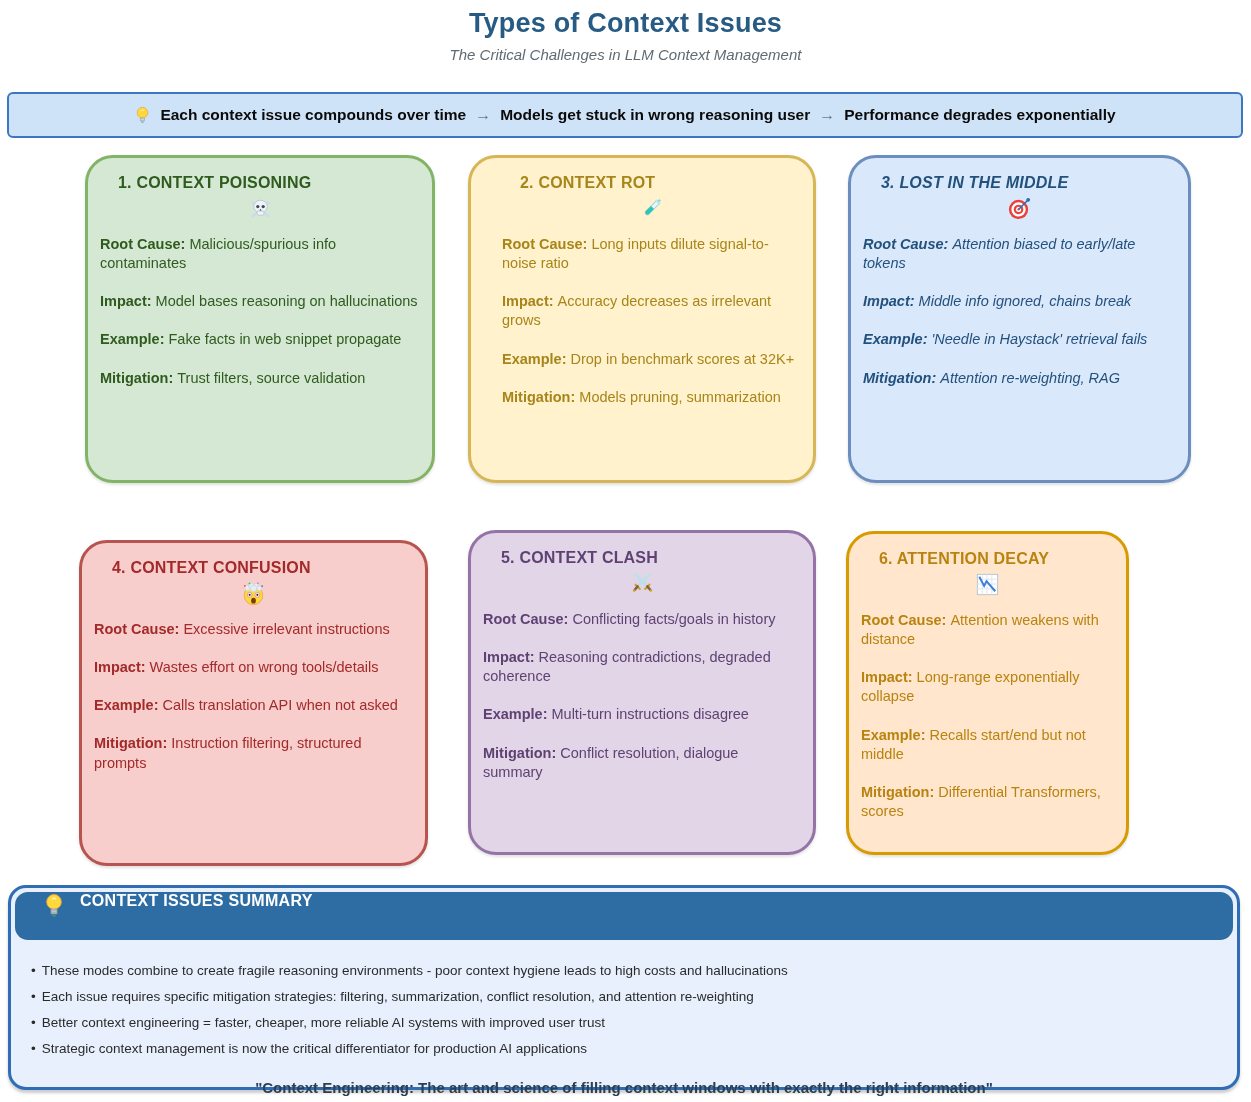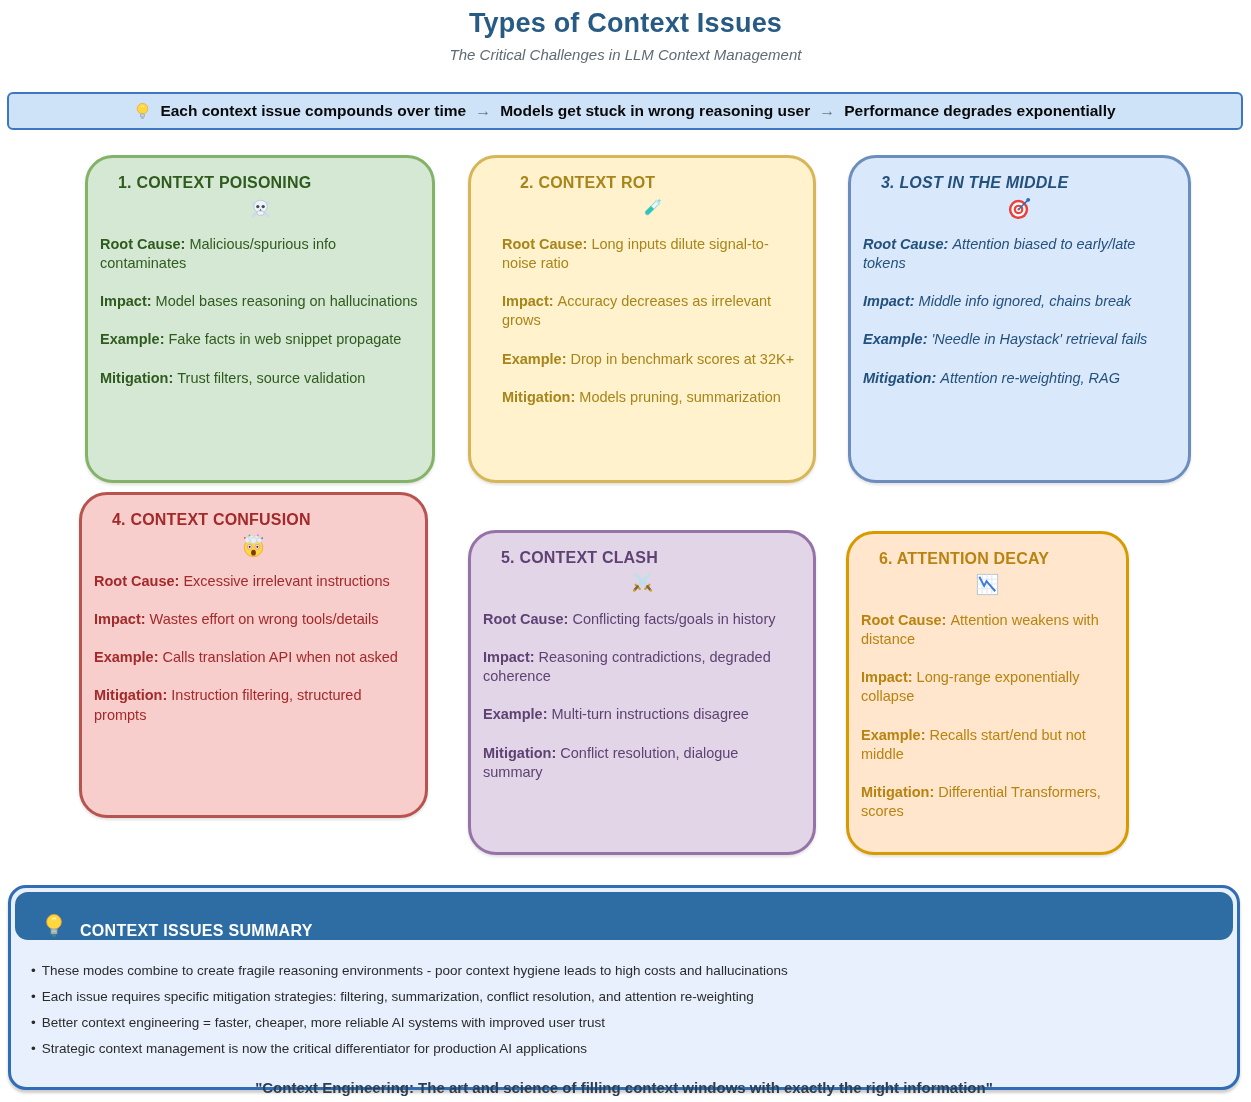--- a/index.html
+++ b/index.html
@@ -2,47 +2,47 @@
 <html><head>
 <meta charset="utf-8">
 <style>
   * { box-sizing: border-box; }
   body { margin: 0; background: #ffffff; font-family: "Liberation Sans", sans-serif; }
   .page { position: relative; width: 1251px; height: 1102px; background: #ffffff; overflow: hidden; }
 
   .main-title { margin: 0; padding-top: 8px; text-align: center; font-size: 27px; font-weight: bold; color: #275b84; letter-spacing: 0.2px; }
   .subtitle { margin-top: 7px; text-align: center; font-style: italic; font-size: 15px; color: #5f6b74; }
 
-  .banner { position: absolute; left: 7px; top: 92px; width: 1236px; height: 38px;
+  .banner { position: absolute; left: 7px; top: 92px; width: 1236px; height: 46px;
             background: #cfe3f8; border: 2px solid #3f76c0; border-radius: 6px;
             display: flex; align-items: center; justify-content: center; gap: 9px;
             font-size: 15.5px; font-weight: bold; color: #0a0a0a; }
   .banner .arrow { color: #6d7780; font-weight: normal; font-size: 16px; }
   .icon { display: inline-flex; align-items: center; }
 
   .card { position: absolute; border-radius: 28px; padding: 16px 12px 12px 12px;
           background: var(--bg); border: 3px solid var(--border); color: var(--text);
           box-shadow: 0 2px 3px rgba(0,0,0,0.12); margin-left: 38px; }
   .card-1 { left: 47px;  top: 155px; width: 350px; height: 328px; }
   .card-2 { left: 430px; top: 155px; width: 348px; height: 328px; padding-left: 31px; }
   .card-3 { left: 810px; top: 155px; width: 343px; height: 328px; font-style: italic; }
-  .card-4 { left: 41px;  top: 492px; width: 349px; height: 326px; }
+  .card-4 { left: 41px;  top: 540px; width: 349px; height: 326px; }
   .card-5 { left: 430px; top: 530px; width: 348px; height: 325px; }
   .card-6 { left: 808px; top: 531px; width: 283px; height: 324px; }
 
   .card-title { margin: 0; padding-left: 18px; font-size: 16px; font-weight: bold; letter-spacing: 0.2px; }
   .card-icon { text-align: center; height: 28px; margin: 3px 0 12px 0; }
   .field { margin: 0 0 19px 0; font-size: 14.5px; line-height: 1.32; }
   .field b { margin-right: 4px; }
 
   .summary { position: absolute; left: 8px; top: 885px; width: 1232px; height: 205px;
              background: #e7f0fc; border: 3px solid #2f6db5; border-radius: 18px;
              box-shadow: 0 3px 3px rgba(0,0,0,0.2); }
   .summary-header { margin: 4px; height: 48px; background: #2e6da4; border-radius: 13px;
-                    display: flex; align-items: flex-end; gap: 15px; padding-left: 28px;
+                    display: flex; align-items: flex-start; gap: 15px; padding-left: 28px;
                     color: #ffffff; font-size: 16px; font-weight: bold; letter-spacing: 0.3px; }
   .summary-body { padding: 18px 20px 0 20px; }
   .bullet { margin: 0 0 7px 0; font-size: 13.5px; color: #2b2b2b; line-height: 1.4; }
   .bullet .dot { margin-right: 6px; }
   .quote { margin: 20px 0 0 0; text-align: center; font-size: 15px; font-weight: bold; color: #2c3e50; }
 </style>
 </head>
 <body>
 
 <div class="page">

